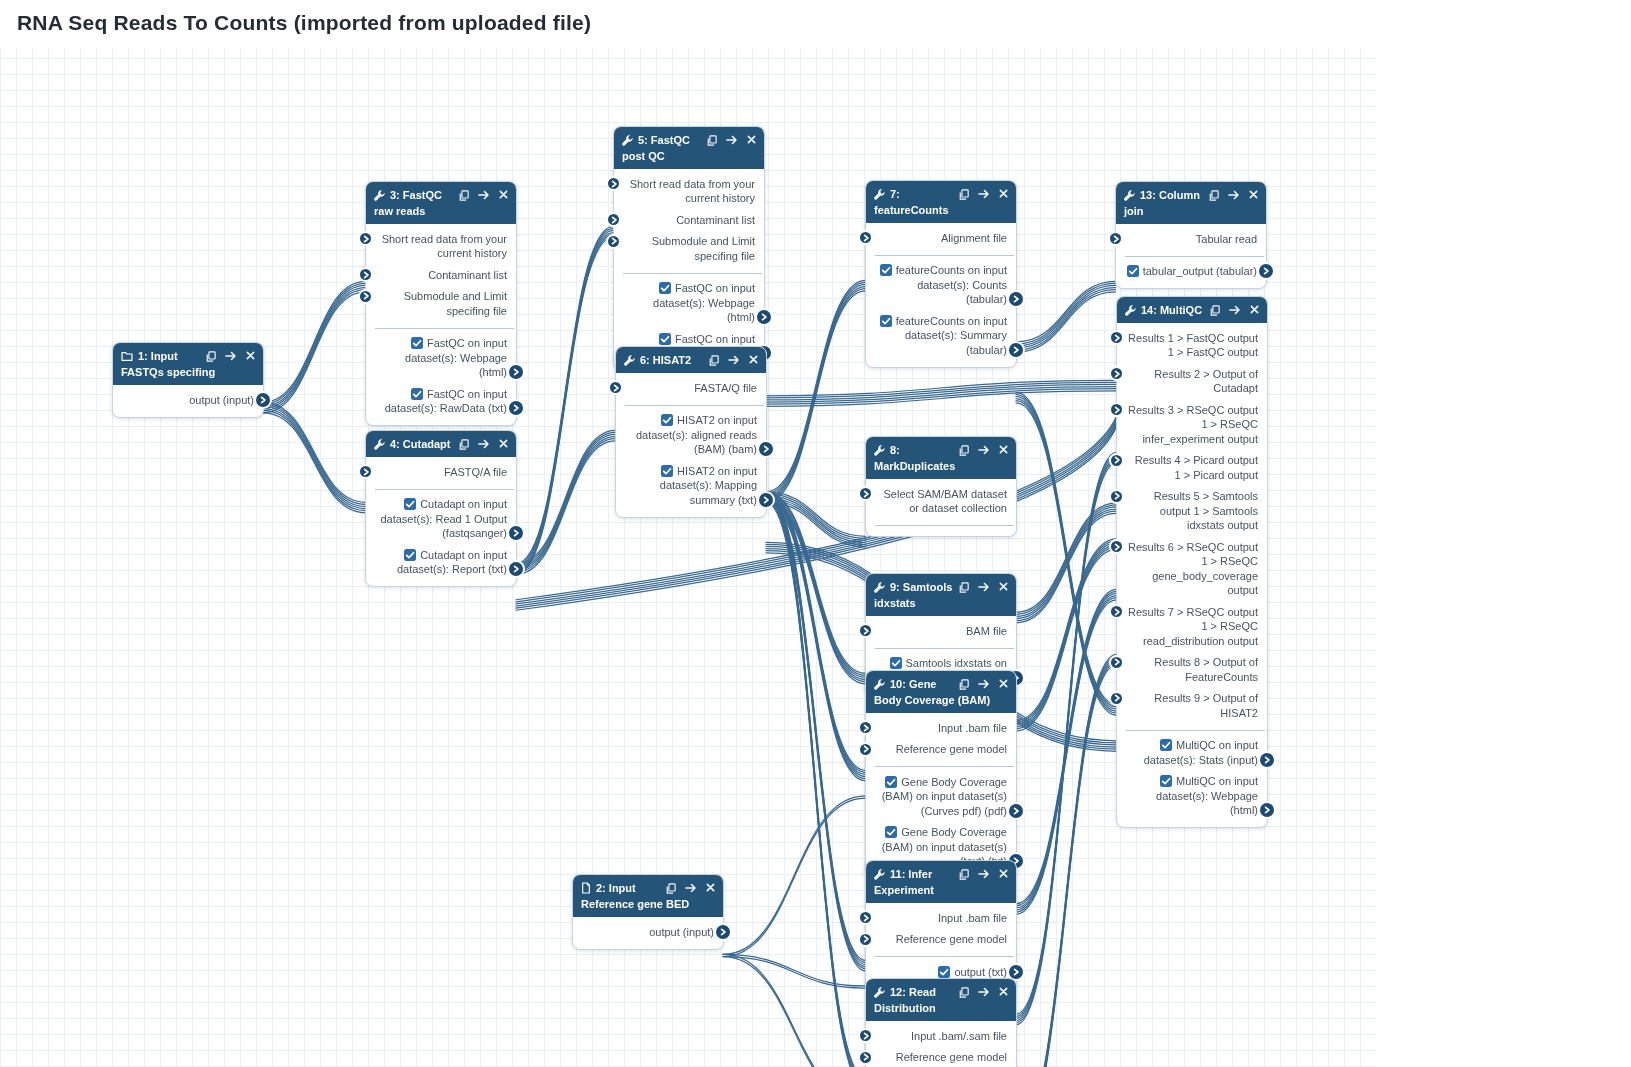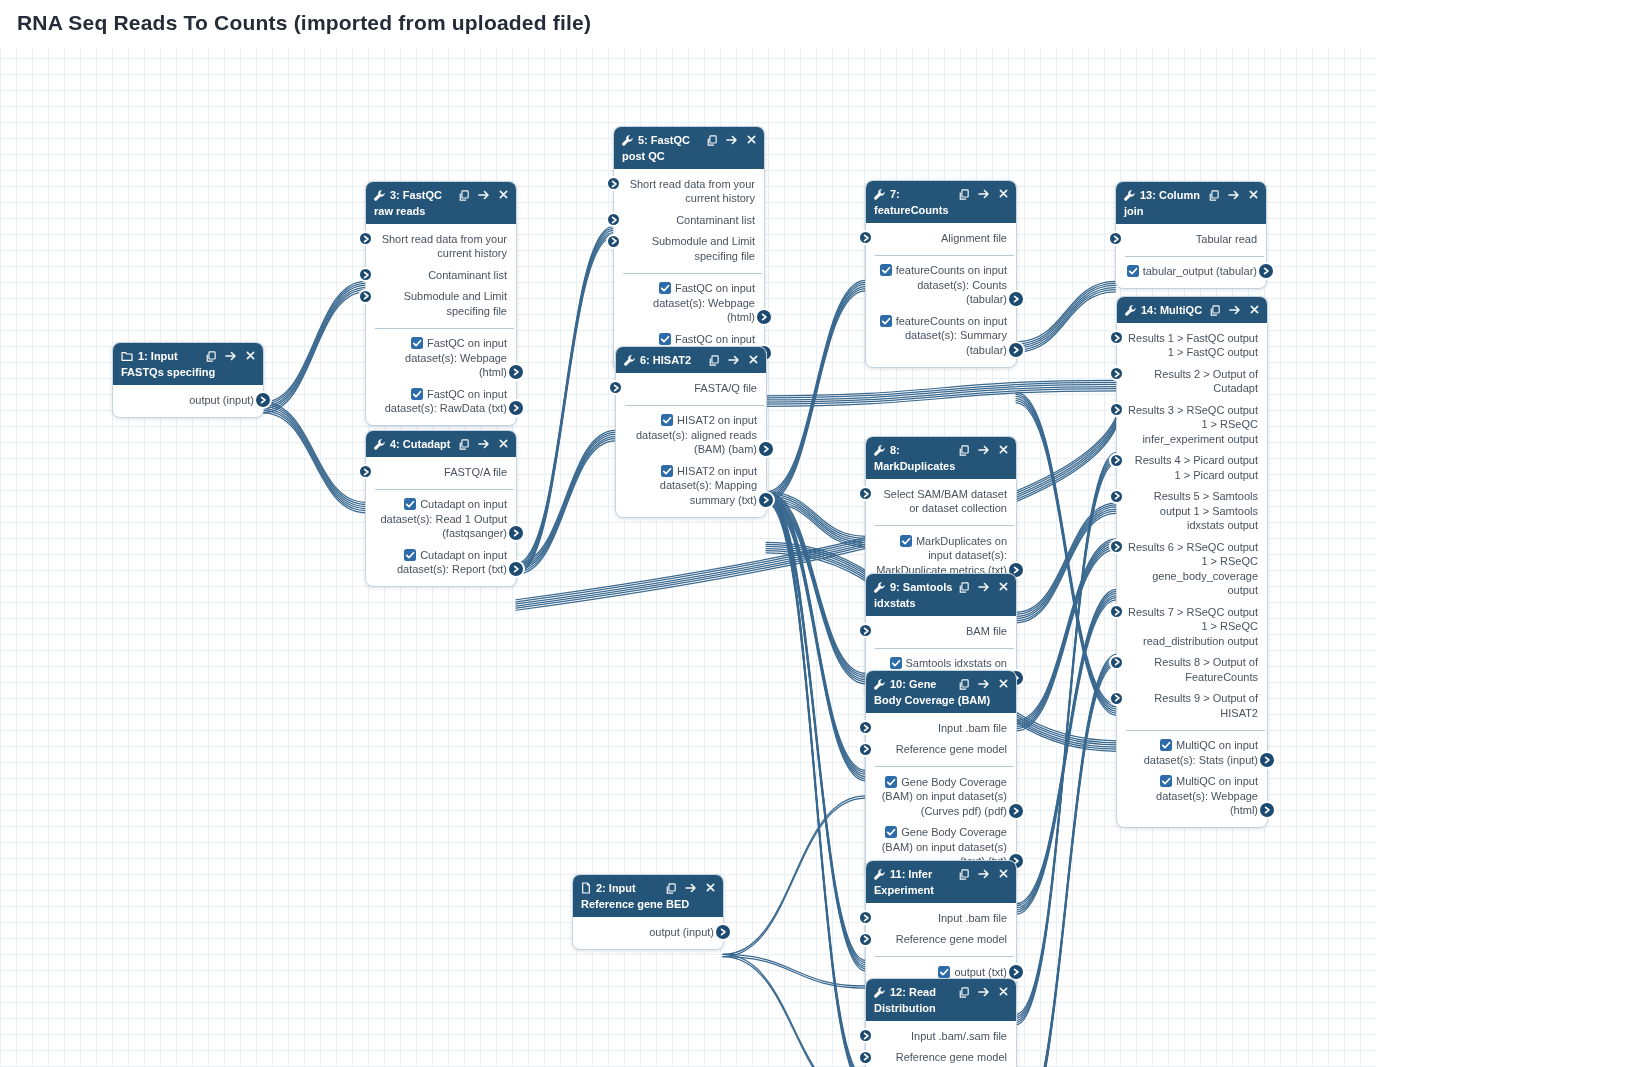--- a/index.html
+++ b/index.html
@@ -651,31 +651,20 @@
           <div class="nbody">
             <div class="row in">
               <span class="iconn">
                 <svg width="8" height="8" viewBox="0 0 10 10">
                   <path d="M3.2 1.6L7.4 5 3.2 8.4" fill="none" stroke="#fff" stroke-width="2.1" stroke-linecap="round" stroke-linejoin="round"></path>
                 </svg>
               </span>
               <span class="lbl">Select SAM/BAM dataset or dataset collection</span>
             </div>
             <div class="sep"></div>
-            <div class="row out">
-              <span class="lbl"><svg class="cb" width="12" height="12" viewBox="0 0 12 12">
-                  <rect width="12" height="12" rx="2.5" fill="var(--checkbox)"></rect>
-                  <path d="M2.7 6.3l2.3 2.4 4.5-5" fill="none" stroke="#fff" stroke-width="1.7" stroke-linecap="round" stroke-linejoin="round"></path>
-                </svg>MarkDuplicates on input dataset(s): MarkDuplicate metrics (txt)</span>
-              <span class="oconn">
-                <svg width="8" height="8" viewBox="0 0 10 10">
-                  <path d="M3.2 1.6L7.4 5 3.2 8.4" fill="none" stroke="#fff" stroke-width="2.1" stroke-linecap="round" stroke-linejoin="round"></path>
-                </svg>
-              </span>
-            </div>
           </div>
         </div>
         <div class="node" style="left: 865px; top: 525px;">
           <div class="nhead">
             <div class="nhead-row">
               <span class="hicon">
                 <svg width="11" height="11" viewBox="0 0 14 14">
                   <path fill="#fff" d="M13.3 3.6a3.8 3.8 0 0 1-5 4.6L3.5 13a1.9 1.9 0 0 1-2.7-2.7l4.8-4.8a3.8 3.8 0 0 1 4.6-5L8.1 2.6l.4 2.9 2.9.4z"></path>
                 </svg>
               </span>

